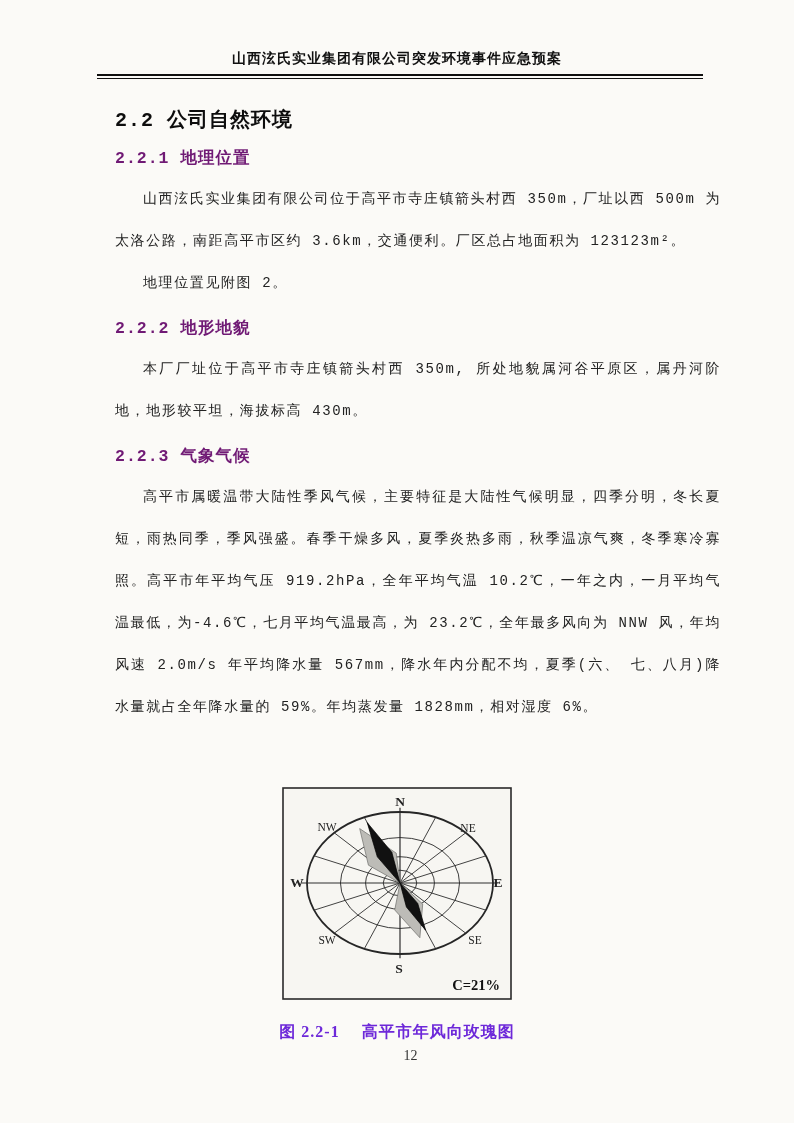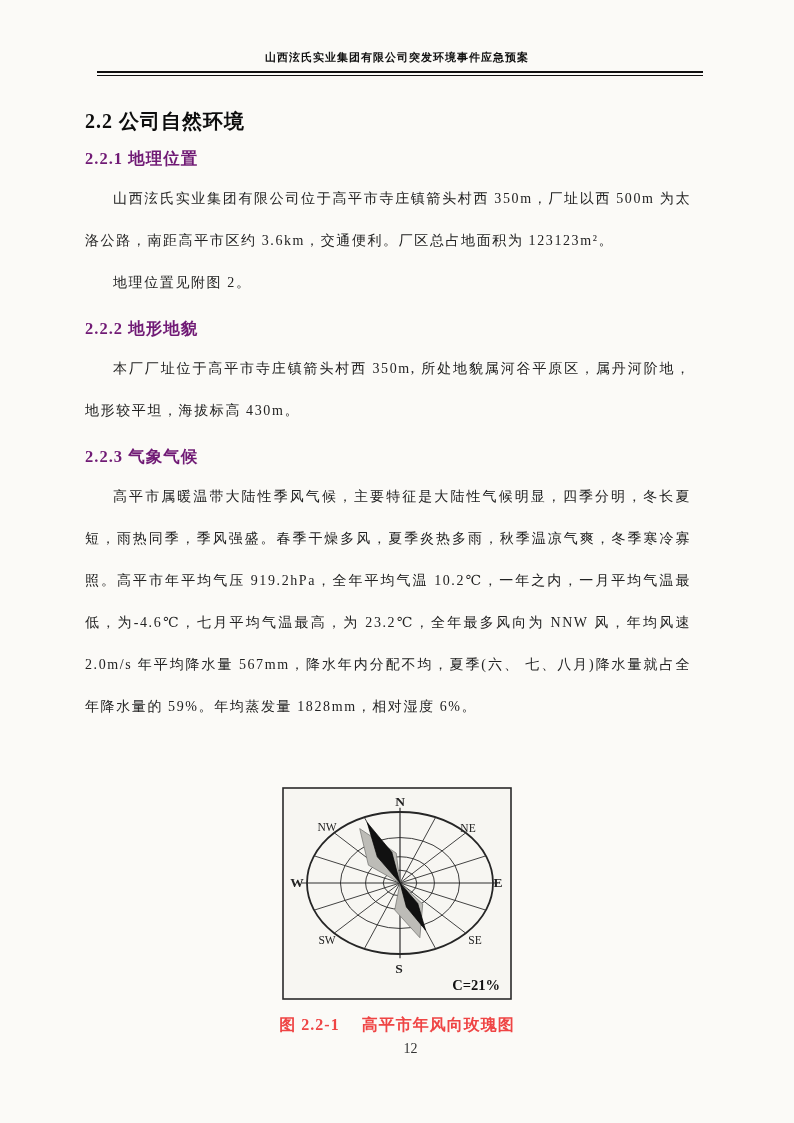--- a/index.html
+++ b/index.html
@@ -10,36 +10,36 @@
     background:#fbfaf7;
     overflow:hidden;
     font-family:"Liberation Serif","DejaVu Serif",serif;
     color:#1e1e1e;
   }
   
   .doc-header{position:absolute;top:0;left:0;width:794px;}
   .doc-header .title{
     margin-top:50px;
     text-align:center;
-    font-size:11px;
+    font-size:14px;
     font-weight:bold;
     letter-spacing:1px;
     color:#111;
   }
   .doc-header .rule{
     margin:6px 0 0 97px;
     width:606px;
     height:2px;
     border-top:2.2px solid #101010;
     border-bottom:1.6px solid #101010;
   }
   
   .content{
     position:absolute;
-    top:82px;left:85px;width:606px;
+    top:82px;left:115px;width:606px;font-family:Liberation Mono, monospace;
   }
   .block.h1{
     font-size:20px;font-weight:bold;color:#0d0d0d;
     margin:26px 0 12px 0;line-height:26px;letter-spacing:1px;
   }
   .block.h2{
     font-size:16.5px;font-weight:bold;color:#701a75;
     margin:12px 0 6px 0;line-height:26px;letter-spacing:1px;
   }
   .block.p{
@@ -56,24 +56,24 @@
     position:absolute;
     top:787px;left:0;width:794px;
     text-align:center;
   }
   .rose-box{
     display:inline-block;
     width:230px;height:213px;
   }
   .rose-box svg{display:block;}
   .figure-caption{
-    margin-top:11px;
+    margin-top:18px;
     font-size:16px;
     font-weight:bold;
-    color:#ef4444;
+    color:#6d28d9;
     letter-spacing:1px;
   }
   .figure-caption .cap-label{margin-right:22px;}
   .page-number{
     margin-top:5px;
     font-size:14px;
     color:#333;
     padding-left:27px;
   }
 </style>

